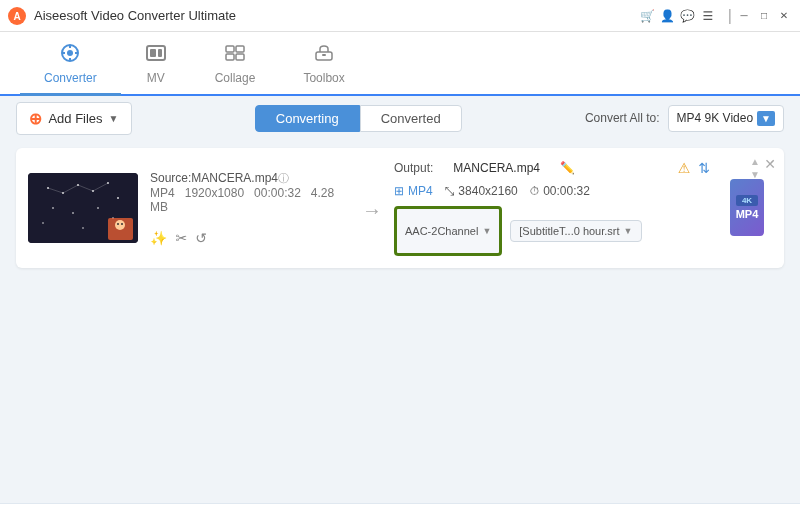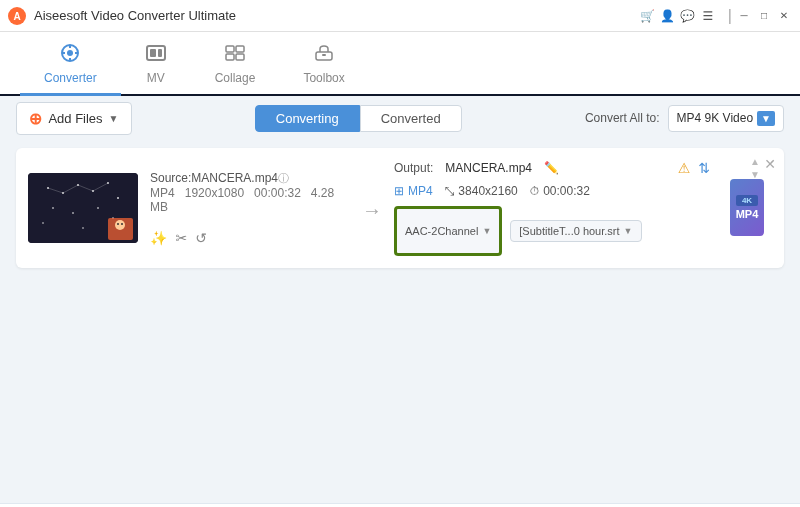--- a/index.html
+++ b/index.html
@@ -62,21 +62,21 @@
       color: #555;
     }
 
     
     .tab-bar {
       background: #ffffff;
       height: 64px;
       display: flex;
       align-items: flex-end;
       padding: 0 20px;
-      border-bottom: 2px solid #0f172a;
+      border-bottom: 2px solid #3b82f6;
     }
     .tab-item {
       display: flex;
       flex-direction: column;
       align-items: center;
       justify-content: center;
       padding: 8px 24px;
       cursor: pointer;
       gap: 4px;
       border-bottom: 3px solid transparent;
@@ -267,21 +267,21 @@
 
     .output-section {
       flex: 1;
       display: flex;
       flex-direction: column;
       gap: 8px;
     }
     .output-header {
       display: flex;
       align-items: center;
-      gap: 12px;
+      gap: 20px;
     }
     .output-edit-icon {
       color: #e8a020;
       font-size: 12px;
       cursor: pointer;
     }
     .output-icons {
       margin-left: auto;
       display: flex;
       gap: 8px;

